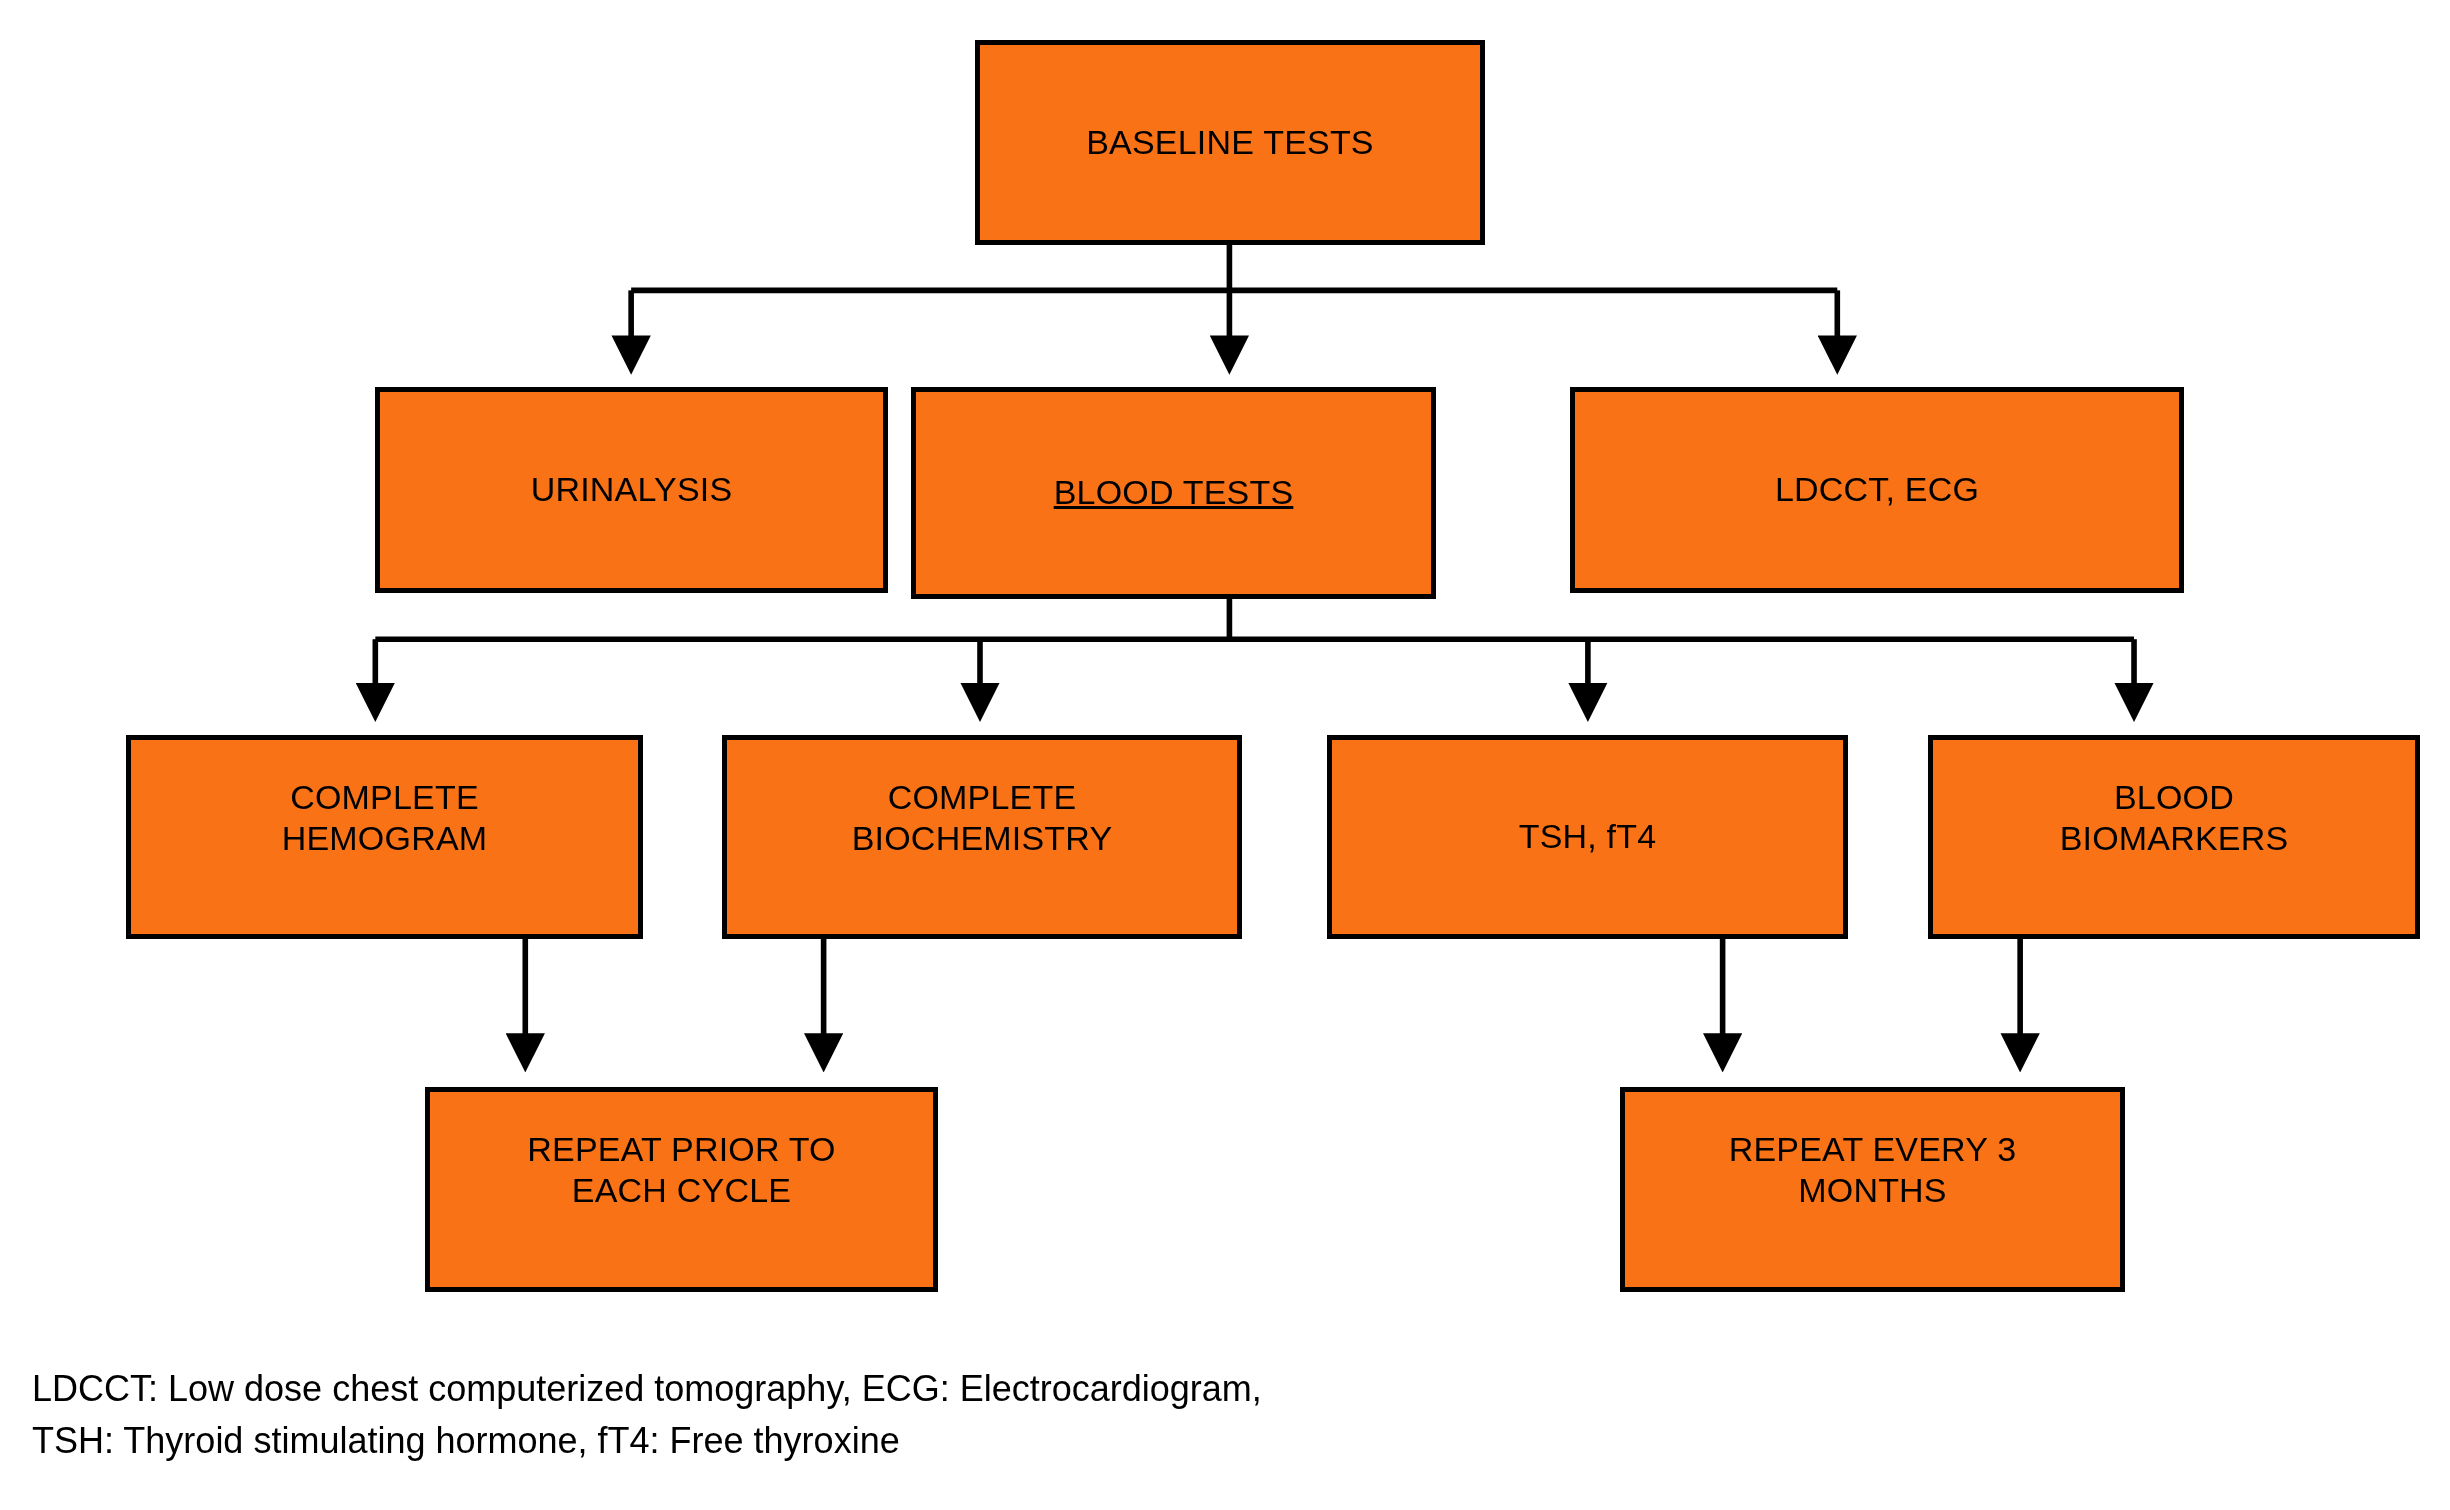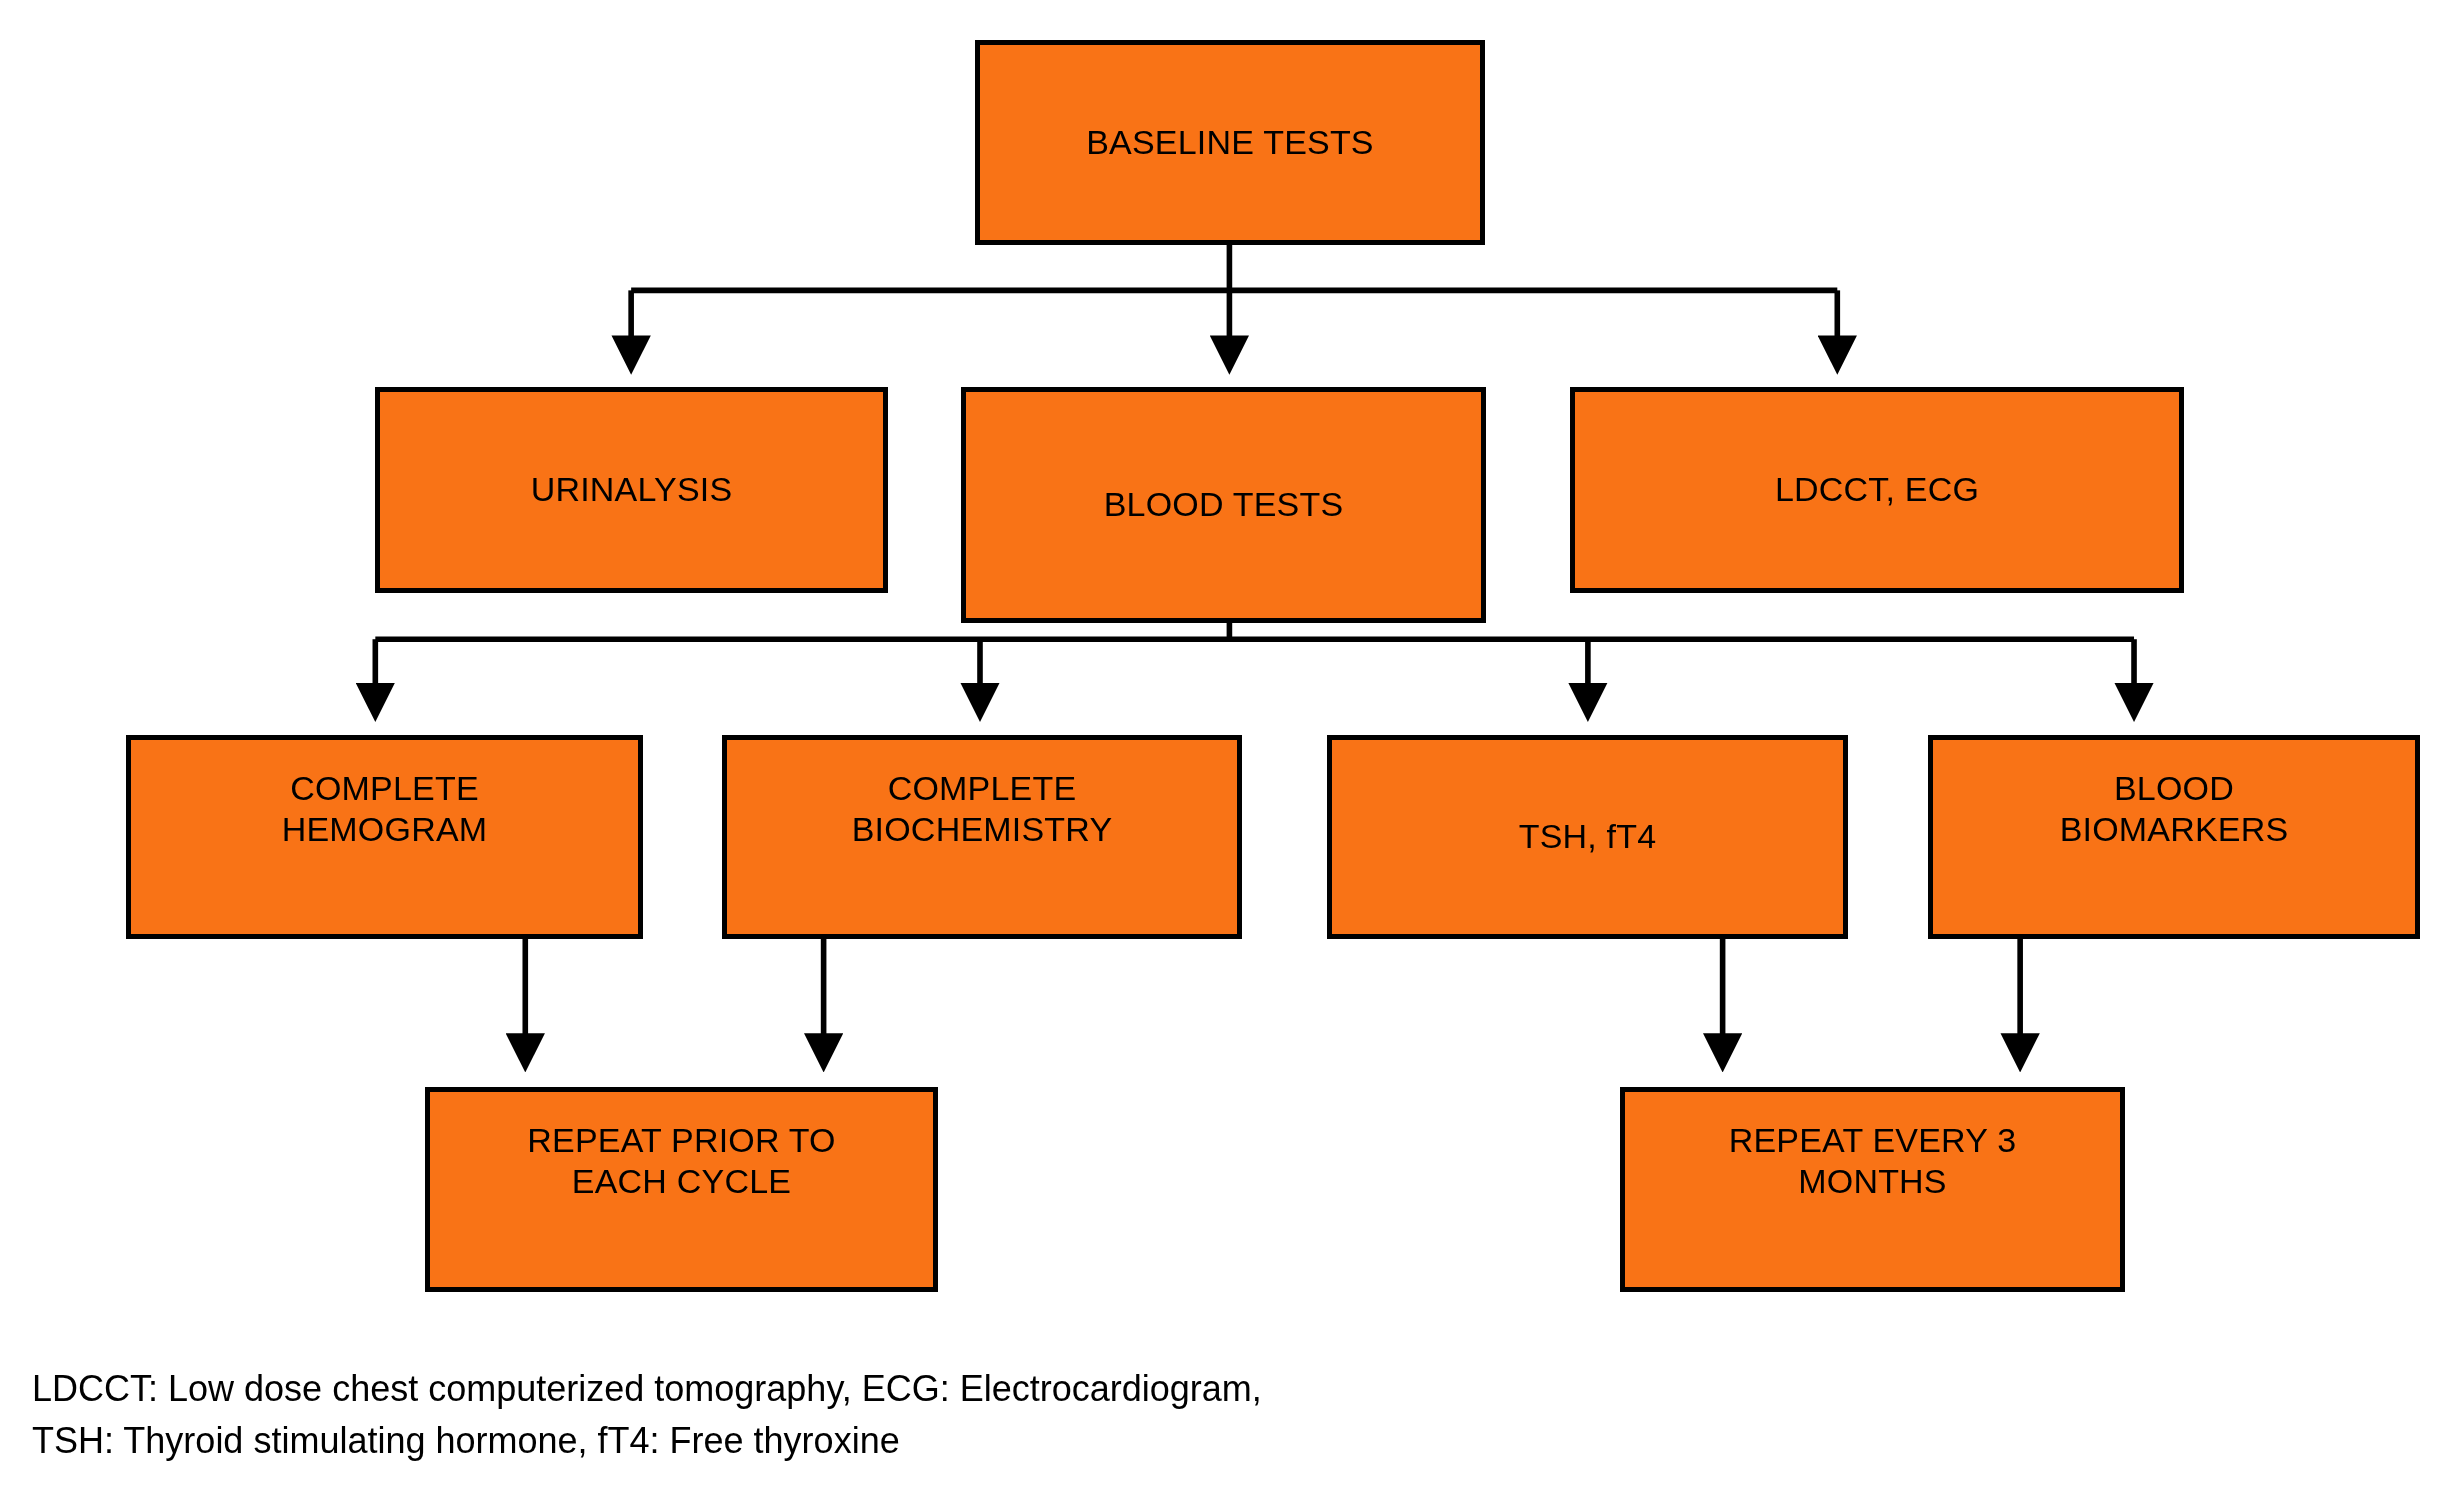--- a/index.html
+++ b/index.html
@@ -23,21 +23,21 @@
     color: #000000;
     font-size: 34px;
     line-height: 1.22;
     text-align: center;
     letter-spacing: 0.2px;
     display: flex;
     justify-content: center;
   }
   .node.top-text {
     align-items: flex-start;
-    padding-top: 28px;
+    padding-top: 37px;
   }
   .node.mid-text {
     align-items: center;
   }
   .node .label {
     display: block;
     white-space: pre-line;
   }
   svg.links {
     position: absolute;
@@ -100,21 +100,21 @@
     </g>
   </svg>
 
   <div class="node mid-text" style="left:975px; top:40px; width:510px; height:205px;">
     <span class="label">BASELINE TESTS</span>
   </div>
 
   <div class="node mid-text" style="left:375px; top:387px; width:513px; height:206px;">
     <span class="label">URINALYSIS</span>
   </div>
-  <div class="node mid-text" style="left:961px; top:387px; width:525px; height:236px;">
+  <div class="node mid-text" style="left:911px; top:387px; width:525px; height:212px;text-decoration:underline;">
     <span class="label">BLOOD TESTS</span>
   </div>
   <div class="node mid-text" style="left:1570px; top:387px; width:614px; height:206px;">
     <span class="label">LDCCT, ECG</span>
   </div>
 
   <div class="node top-text" style="left:126px; top:735px; width:517px; height:204px;">
     <span class="label">COMPLETE
 HEMOGRAM</span>
   </div>

